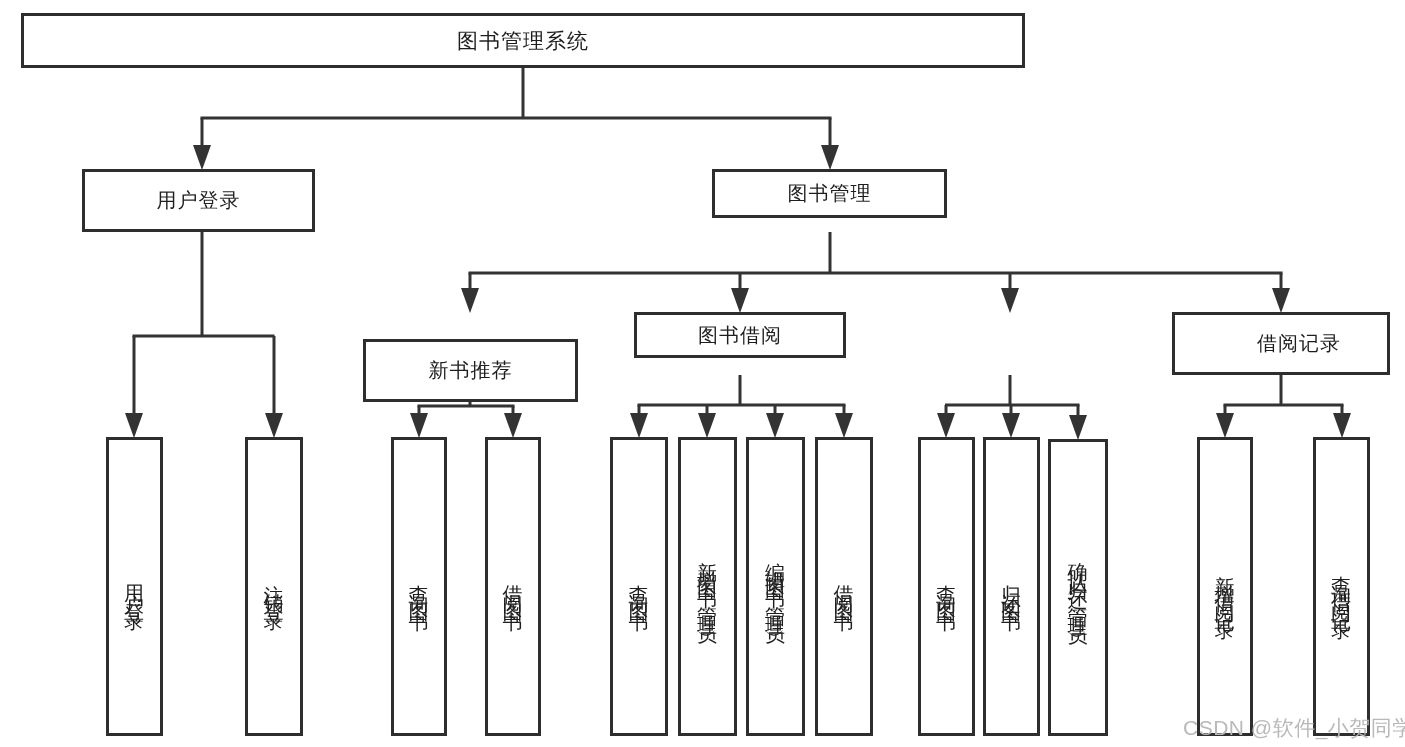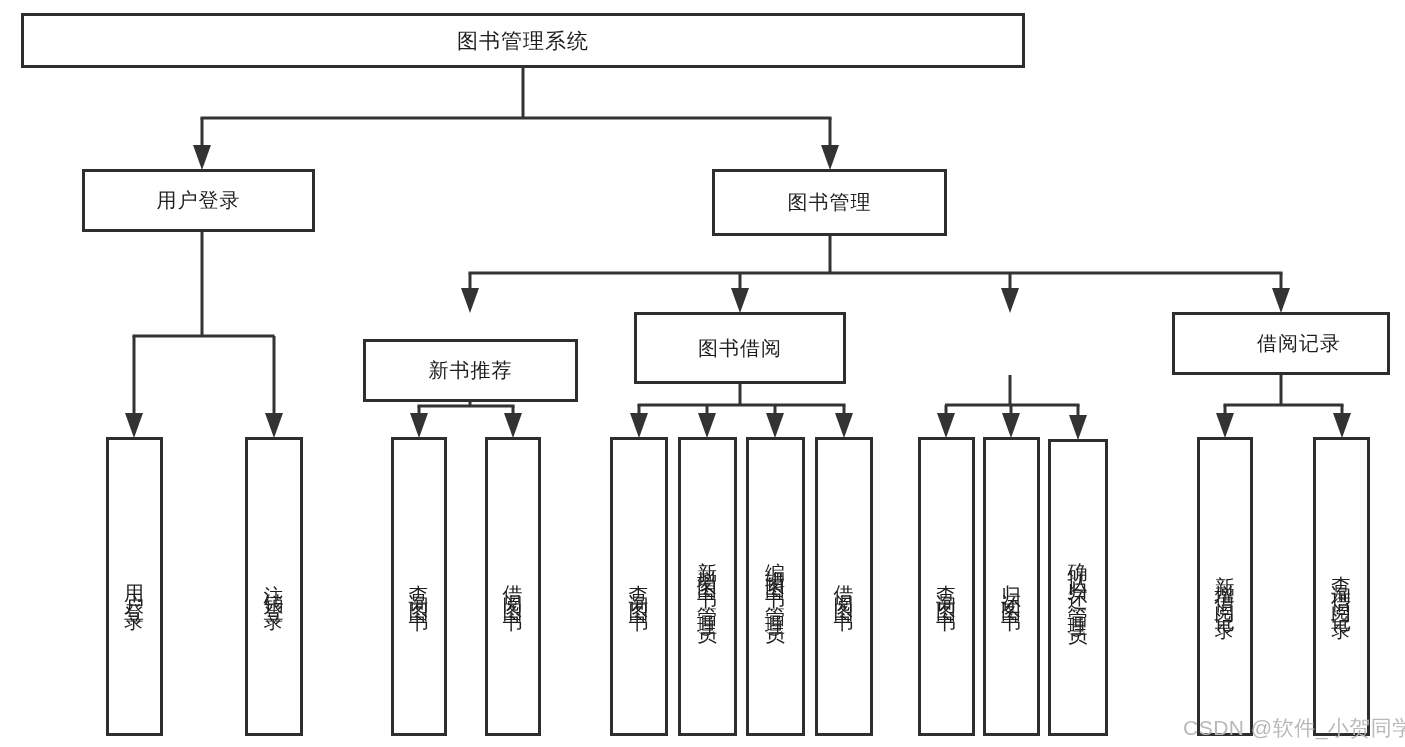--- a/index.html
+++ b/index.html
@@ -47,23 +47,23 @@
     top: 714px;
     font-size: 21px;
     letter-spacing: 0.5px;
     color: #b9b9b9;
     white-space: nowrap;
     z-index: 5;
   }
   
   .n-root  { left: 21px;   top: 13px;  width: 1004px; height: 55px; }
   .n-l2-0  { left: 82px;   top: 169px; width: 233px;  height: 63px; }
-  .n-l2-1  { left: 712px;  top: 169px; width: 235px;  height: 67px; }
+  .n-l2-1  { left: 712px;  top: 169px; width: 235px;  height: 49px; }
   .n-l3-0  { left: 363px;  top: 312px; width: 215px;  height: 63px; margin-top: 27px; }
-  .n-l3-1  { left: 634px;  top: 312px; width: 212px;  height: 72px; }
+  .n-l3-1  { left: 634px;  top: 312px; width: 212px;  height: 46px; }
   .n-l3-2  { left: 903px;  top: 312px; width: 215px;  height: 63px; }
   .n-l3-3  { left: 1172px; top: 312px; width: 218px;  height: 63px; padding-left: 36px; }
   .n-v0    { left: 106px;  top: 437px; width: 57px;   height: 299px; }
   .n-v1    { left: 245px;  top: 437px; width: 58px;   height: 299px; }
   .n-v2    { left: 391px;  top: 437px; width: 56px;   height: 299px; }
   .n-v3    { left: 485px;  top: 437px; width: 56px;   height: 299px; }
   .n-v4    { left: 610px;  top: 437px; width: 58px;   height: 299px; }
   .n-v5    { left: 678px;  top: 437px; width: 59px;   height: 299px; }
   .n-v6    { left: 746px;  top: 437px; width: 59px;   height: 299px; }
   .n-v7    { left: 815px;  top: 437px; width: 58px;   height: 299px; }

